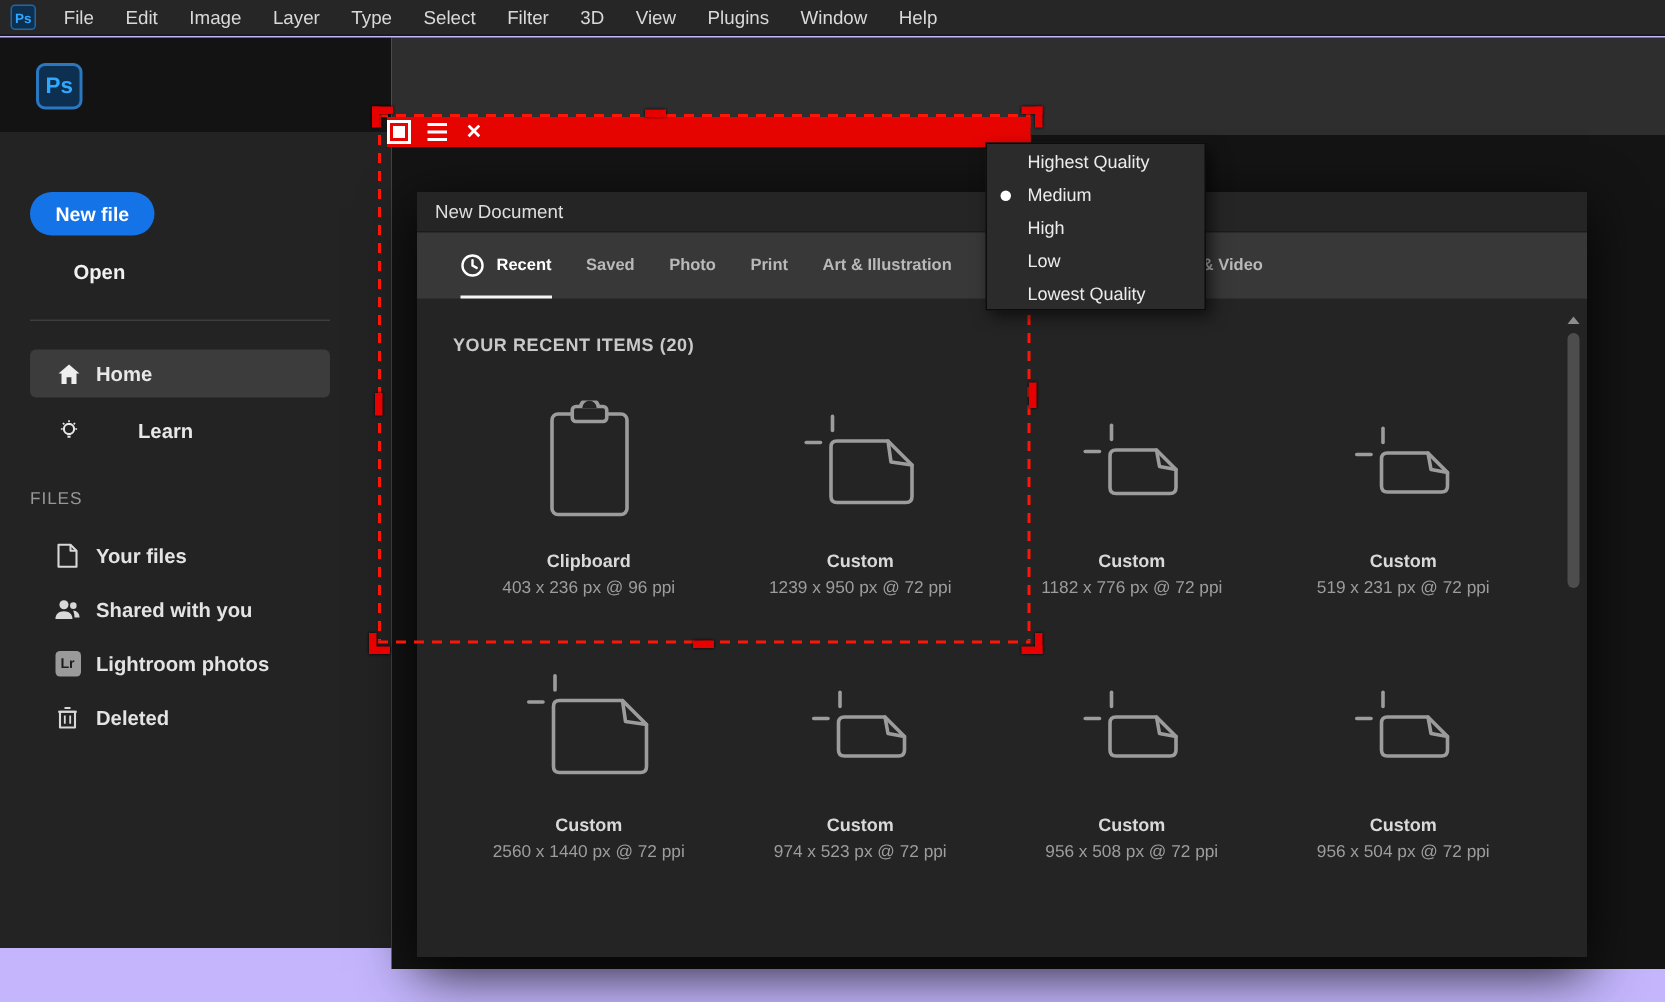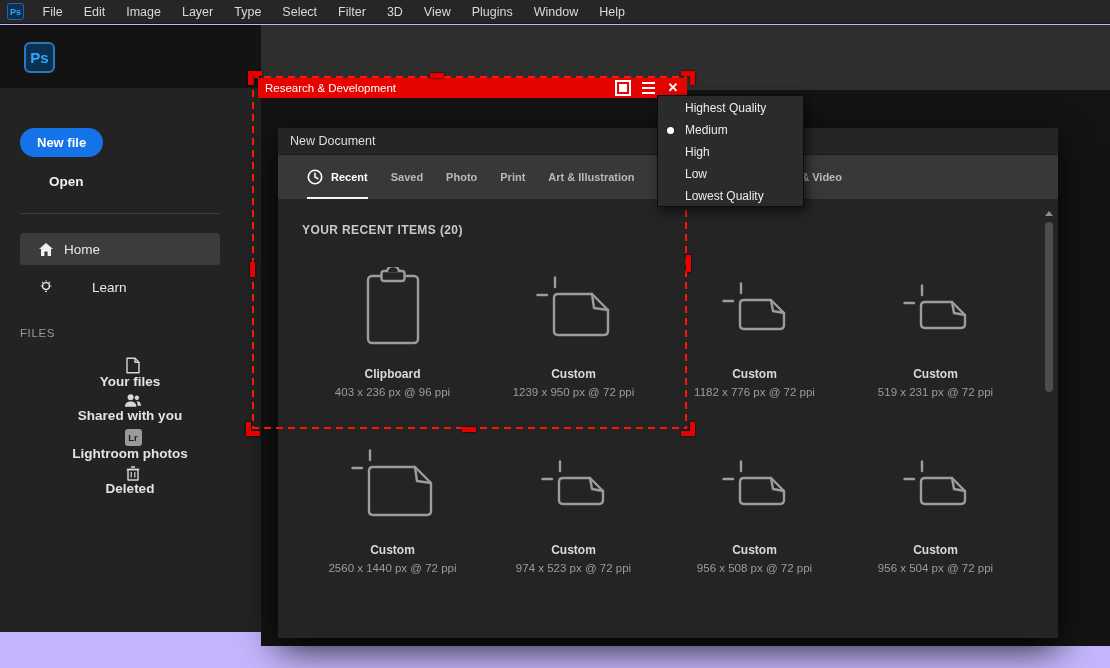--- a/index.html
+++ b/index.html
@@ -21,26 +21,26 @@
               border:2px solid #2b77c0; color:#31a8ff; font-size:15px; font-weight:bold;
               display:flex; align-items:center; justify-content:center; }
 
   
   .sidebar { position:absolute; left:0; top:88px; width:261px; height:544px; background:#232323; }
   .btn-newfile { position:absolute; left:20px; top:40px; height:29px; padding:0 17px; border:none; border-radius:15px;
                  background:#1473e6; color:#fff; font-size:13px; font-weight:bold; font-family:"Liberation Sans",sans-serif; cursor:pointer; }
   .open-label { position:absolute; left:49px; top:86px; color:#f0f0f0; font-size:13.5px; font-weight:bold; cursor:pointer; }
   .side-divider { position:absolute; left:20px; top:125px; width:200px; height:1px; background:#3d3d3d; }
   .nav-item { position:absolute; left:20px; width:200px; height:32px; border-radius:4px; display:flex; align-items:center;
-              color:#e8e8e8; font-size:13.5px; font-weight:normal; cursor:pointer; }
+              color:#e8e8e8; font-size:13.5px; font-weight:bold; cursor:pointer; }
   .nav-item .nicon { width:16px; margin:0 10px 0 18px; display:flex; justify-content:center; }
   .nav-item.active { background:#3c3c3c; }
   .files-header { position:absolute; left:20px; top:239px; color:#979797; font-size:11.5px; letter-spacing:.6px; }
   .file-item { position:absolute; left:20px; width:220px; height:26px; display:flex; align-items:center;
-               color:#e3e3e3; font-size:13.5px; font-weight:bold; cursor:pointer;flex-direction:column; }
+               color:#e3e3e3; font-size:13.5px; font-weight:bold; cursor:pointer; }
   .file-item .ficon { width:18px; margin:0 10px 0 16px; display:flex; justify-content:center;align-items:flex-end; }
   .lr-badge { width:17px; height:17px; border-radius:3px; background:#9a9a9a; color:#1d1d1d; font-size:9.5px; font-weight:bold;
               display:flex; align-items:center; justify-content:center; }
 
   
   .content { position:absolute; left:261px; top:90px; width:849px; height:556px; background:#141414; }
 
   
   .dialog { position:absolute; left:278px; top:128px; width:780px; height:510px; background:#242424;
             box-shadow:0 10px 35px rgba(0,0,0,.85); }
@@ -331,21 +331,20 @@
   <div class="handle h-corner h-tl"></div>
   <div class="handle h-corner h-tr"></div>
   <div class="handle h-corner h-bl"></div>
   <div class="handle h-corner h-br"></div>
   <div class="handle h-mt"></div>
   <div class="handle h-mb"></div>
   <div class="handle h-ml"></div>
   <div class="handle h-mr"></div>
 
   <div class="cap-titlebar">
-    <span class="cap-title">Research &amp; Development</span>
     <div class="cap-btn cap-rec">
       <div class="cap-rec-inner"></div>
     </div>
     <div class="cap-btn cap-menu-btn">
       <span></span>
         <span></span>
         <span></span>
     </div>
     <div class="cap-btn cap-close">
       <span>✕</span>

